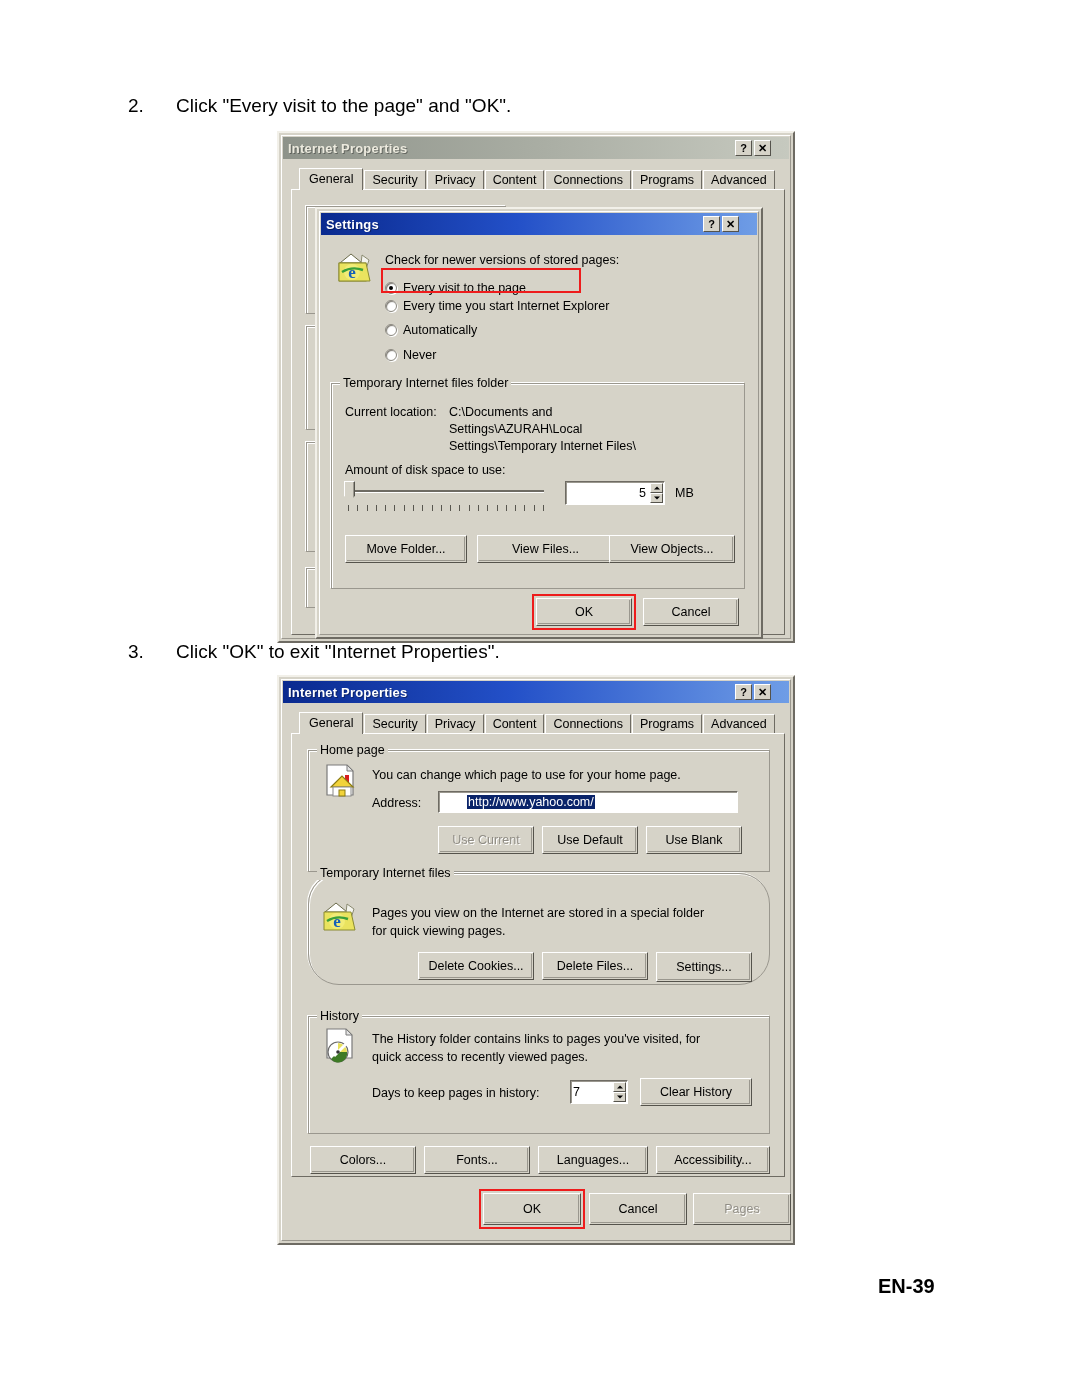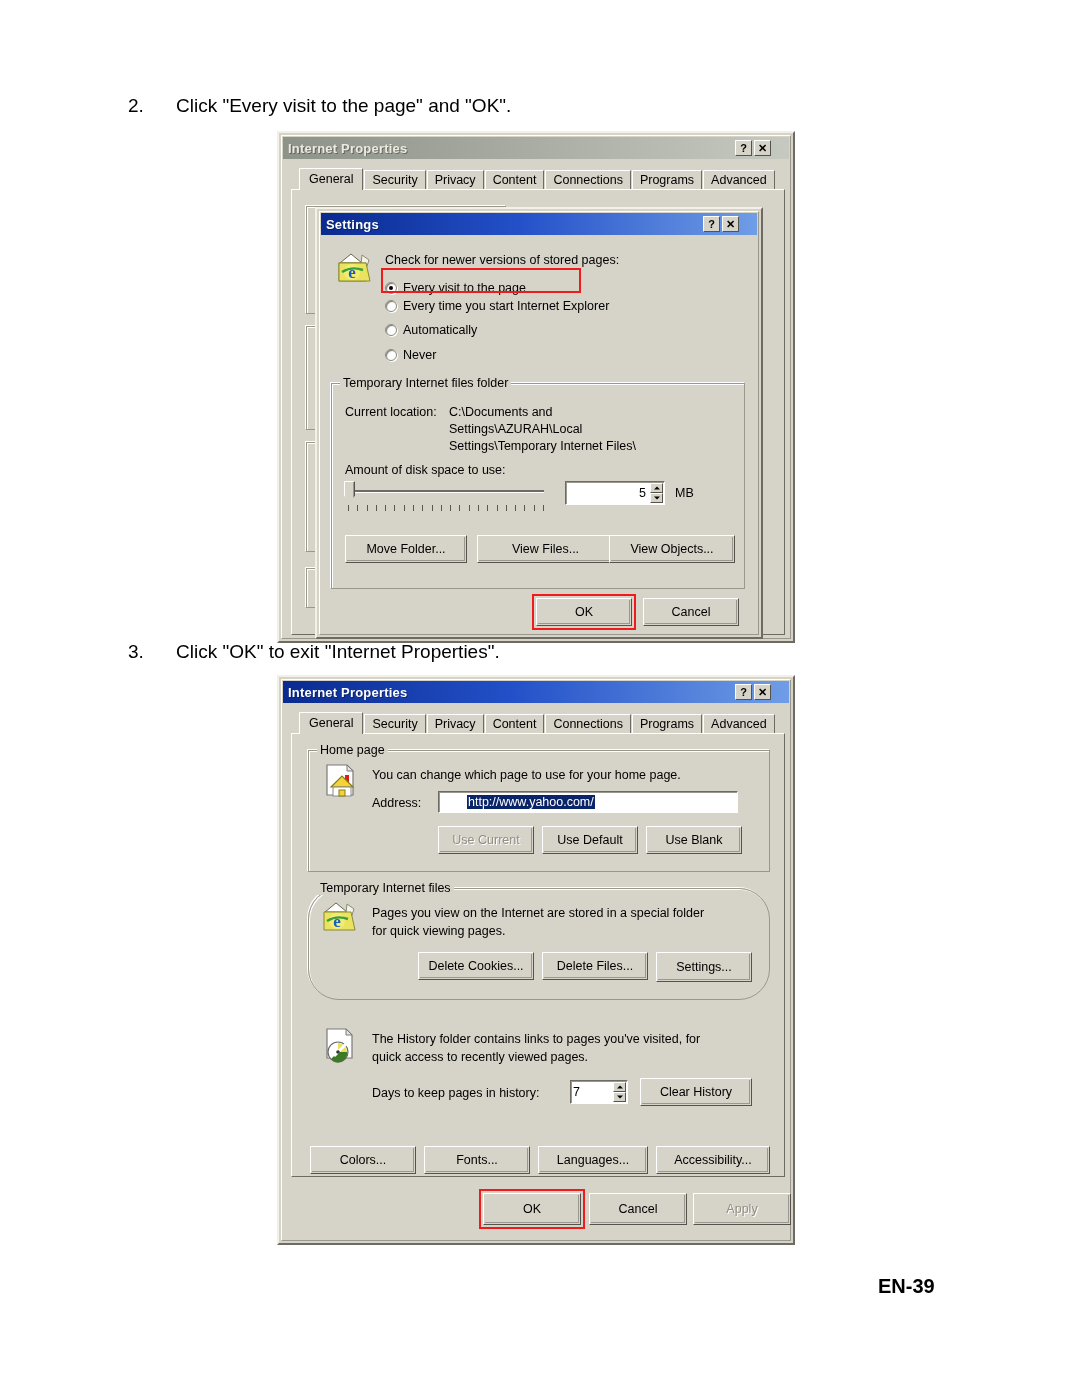--- a/index.html
+++ b/index.html
@@ -393,21 +393,21 @@
       </div>
       <div class="btn" style="left:250px; top:92px; width:96px; height:28px;">
         <span class="inner"></span>
         <span>Use Default</span>
       </div>
       <div class="btn" style="left:354px; top:92px; width:96px; height:28px;">
         <span class="inner"></span>
         <span>Use Blank</span>
       </div>
 
-      <div class="grp" style="left:16px; top:154px; width:462px; height:112px;border-radius:31px;">
+      <div class="grp" style="left:16px; top:139px; width:462px; height:112px;border-radius:31px;">
         <span class="grp-legend">Temporary Internet files</span>
       </div>
 
       <div class="icon" style="left:30px; top:166px; width:40px; height:34px;">
         <svg width="40" height="34" viewBox="0 0 40 34">
           <path d="M3 12 L14 3 L25 12 Z" fill="#ffffff" stroke="#6b6b4a" stroke-width="1"></path>
           <path d="M25 4 L32 9 L29 18 L24 13 Z" fill="#f4f4ee" stroke="#8a8a70" stroke-width="1"></path>
           <path d="M2 12 L29 12 L33 30 L2 30 Z" fill="#eae35f" stroke="#8a8a30" stroke-width="1"></path>
           <circle cx="15" cy="21" r="8" fill="#f2ec77" stroke="none"></circle>
           <text x="15" y="27" font-family="Liberation Serif, serif" font-size="17" font-weight="bold" fill="#1760b8" text-anchor="middle">e</text>
@@ -424,20 +424,23 @@
       </div>
       <div class="btn" style="left:250px; top:218px; width:106px; height:28px;">
         <span class="inner"></span>
         <span>Delete Files...</span>
       </div>
       <div class="btn" style="left:364px; top:218px; width:96px; height:30px;">
         <span class="inner"></span>
         <span>Settings...</span>
       </div>
 
+      <div class="grp" style="left:16px; top:282px; width:462px; height:118px;">
+        <span class="grp-legend">History</span>
+      </div>
 
       <div class="icon" style="left:30px; top:292px; width:38px; height:40px;">
         <svg width="38" height="40" viewBox="0 0 38 40">
           <path d="M5 3 H24 L30 9 V32 H5 Z" fill="#ffffff" stroke="#7a7a7a" stroke-width="1.2"></path>
           <path d="M24 3 L30 9 H24 Z" fill="#e4e4e4" stroke="#7a7a7a" stroke-width="1"></path>
           <circle cx="16" cy="26" r="10" fill="#ffffff" stroke="#6a6a6a" stroke-width="1.2"></circle>
           <path d="M16 26 L16 17 A9 9 0 0 1 25 26 Z" fill="#e8e05a"></path>
           <path d="M16 26 L25 26 A9 9 0 0 1 9 33 Z" fill="#3e7a26"></path>
           <path d="M12 30 L26 16" stroke="#ffffff" stroke-width="3"></path>
           <circle cx="16" cy="26" r="1.8" fill="#333"></circle>
@@ -485,19 +488,19 @@
       <span>OK</span>
     </div>
     <div class="hl" style="left:200px; top:512px; width:106px; height:40px;"></div>
 
     <div class="btn" style="left:310px; top:516px; width:98px; height:32px;">
       <span class="inner"></span>
       <span>Cancel</span>
     </div>
     <div class="btn disabled" style="left:414px; top:516px; width:98px; height:32px;">
       <span class="inner"></span>
-      <span>Apply</span>
+      <span>Pages</span>
     </div>
   </div>
 
   <div class="footer" style="left:878px; top:1275px;">EN-39</div>
 
 </div>
 
 </body></html>

